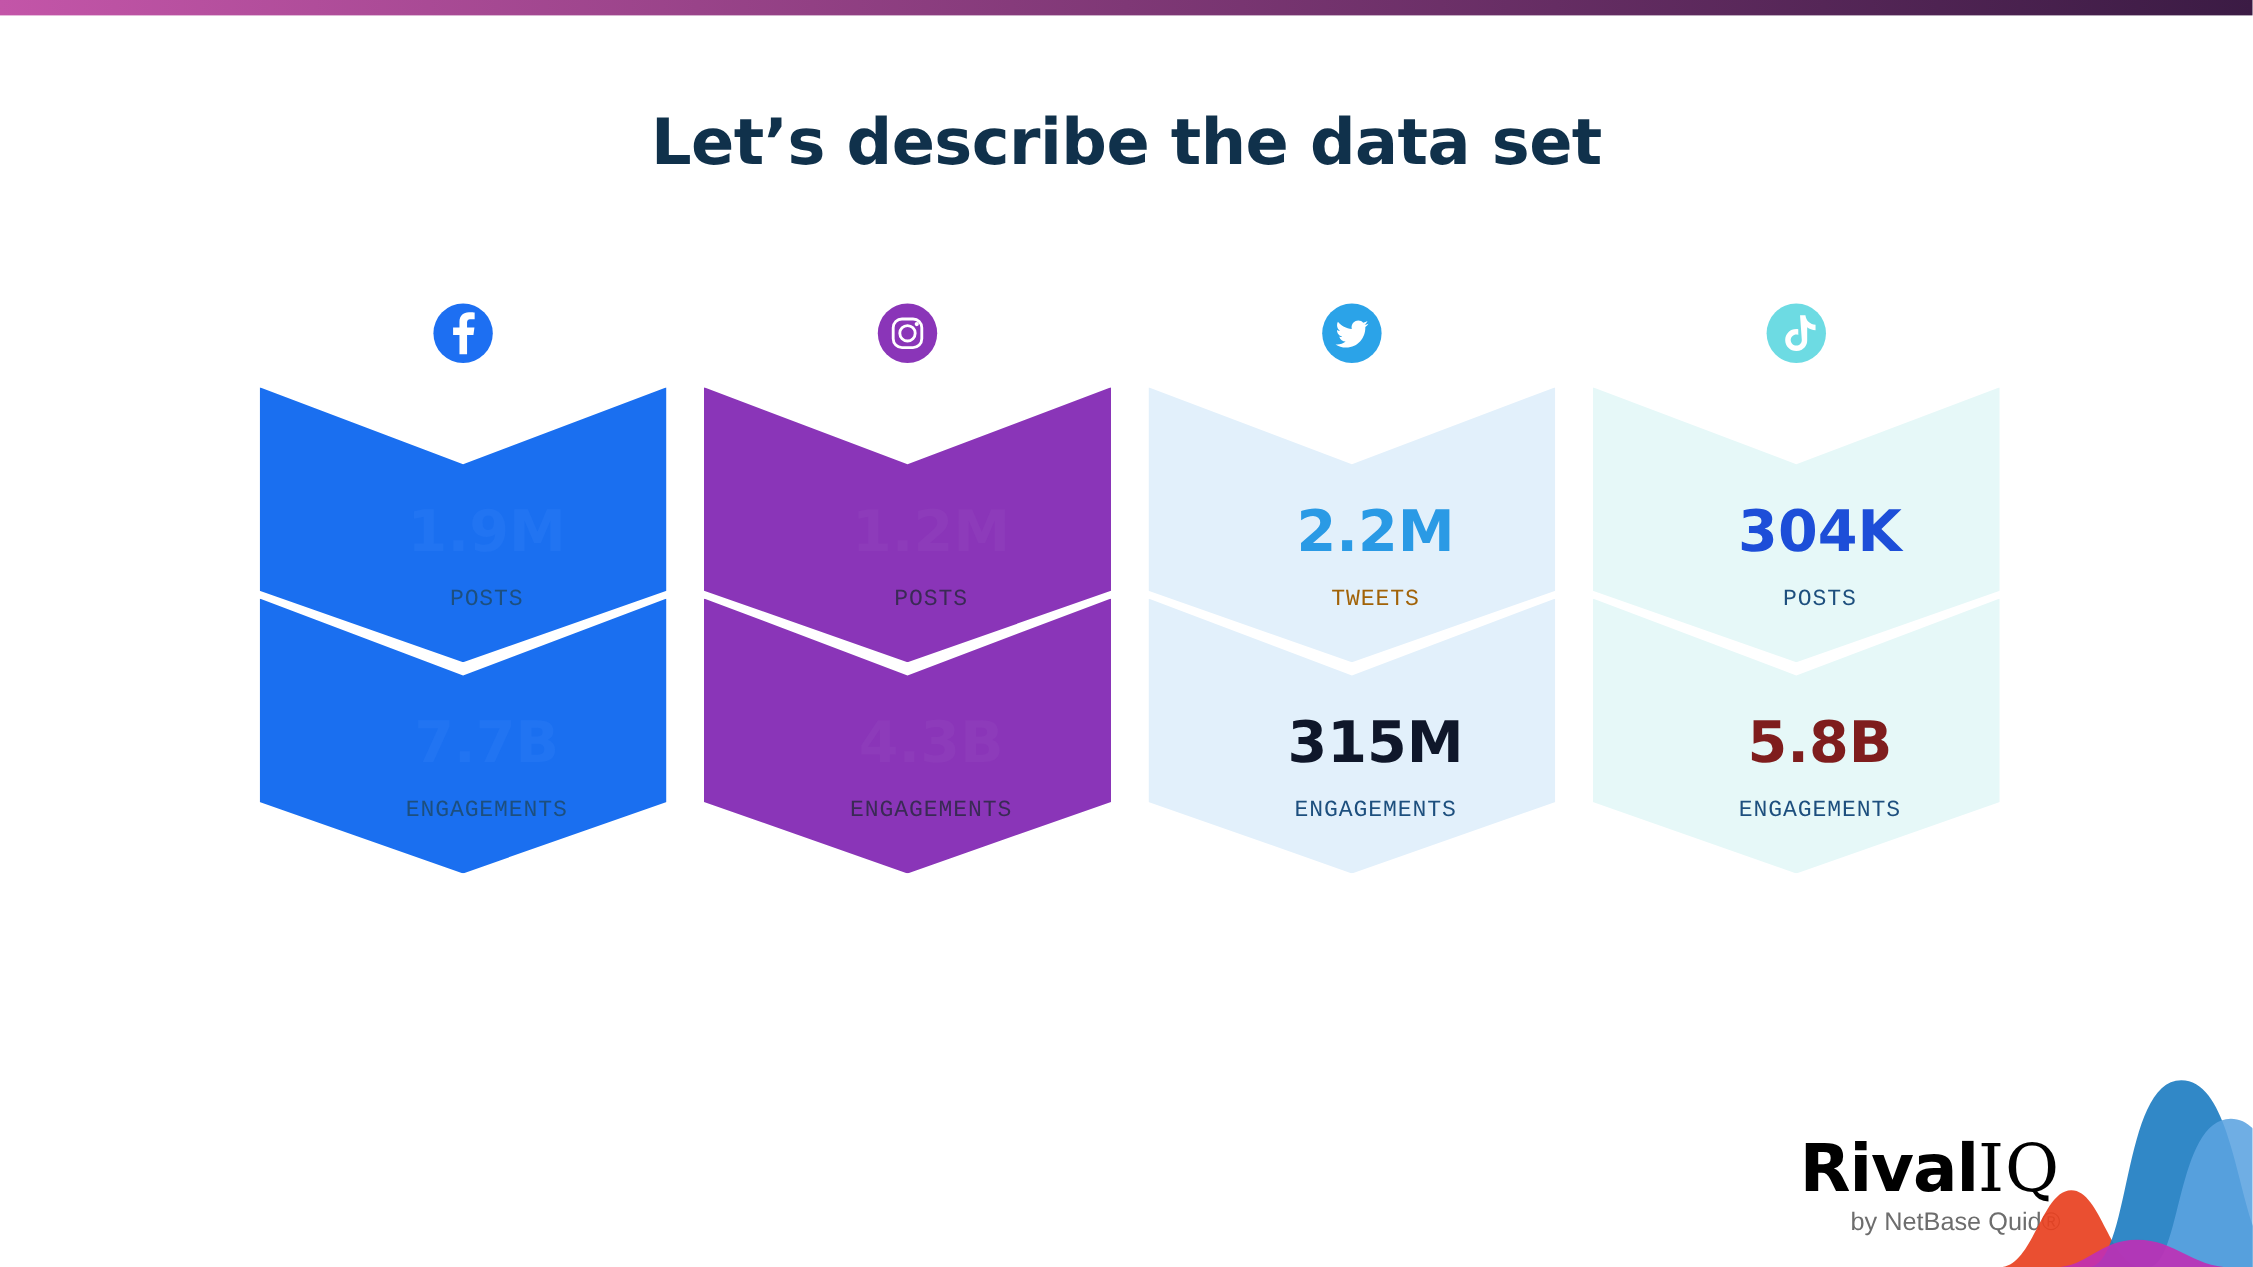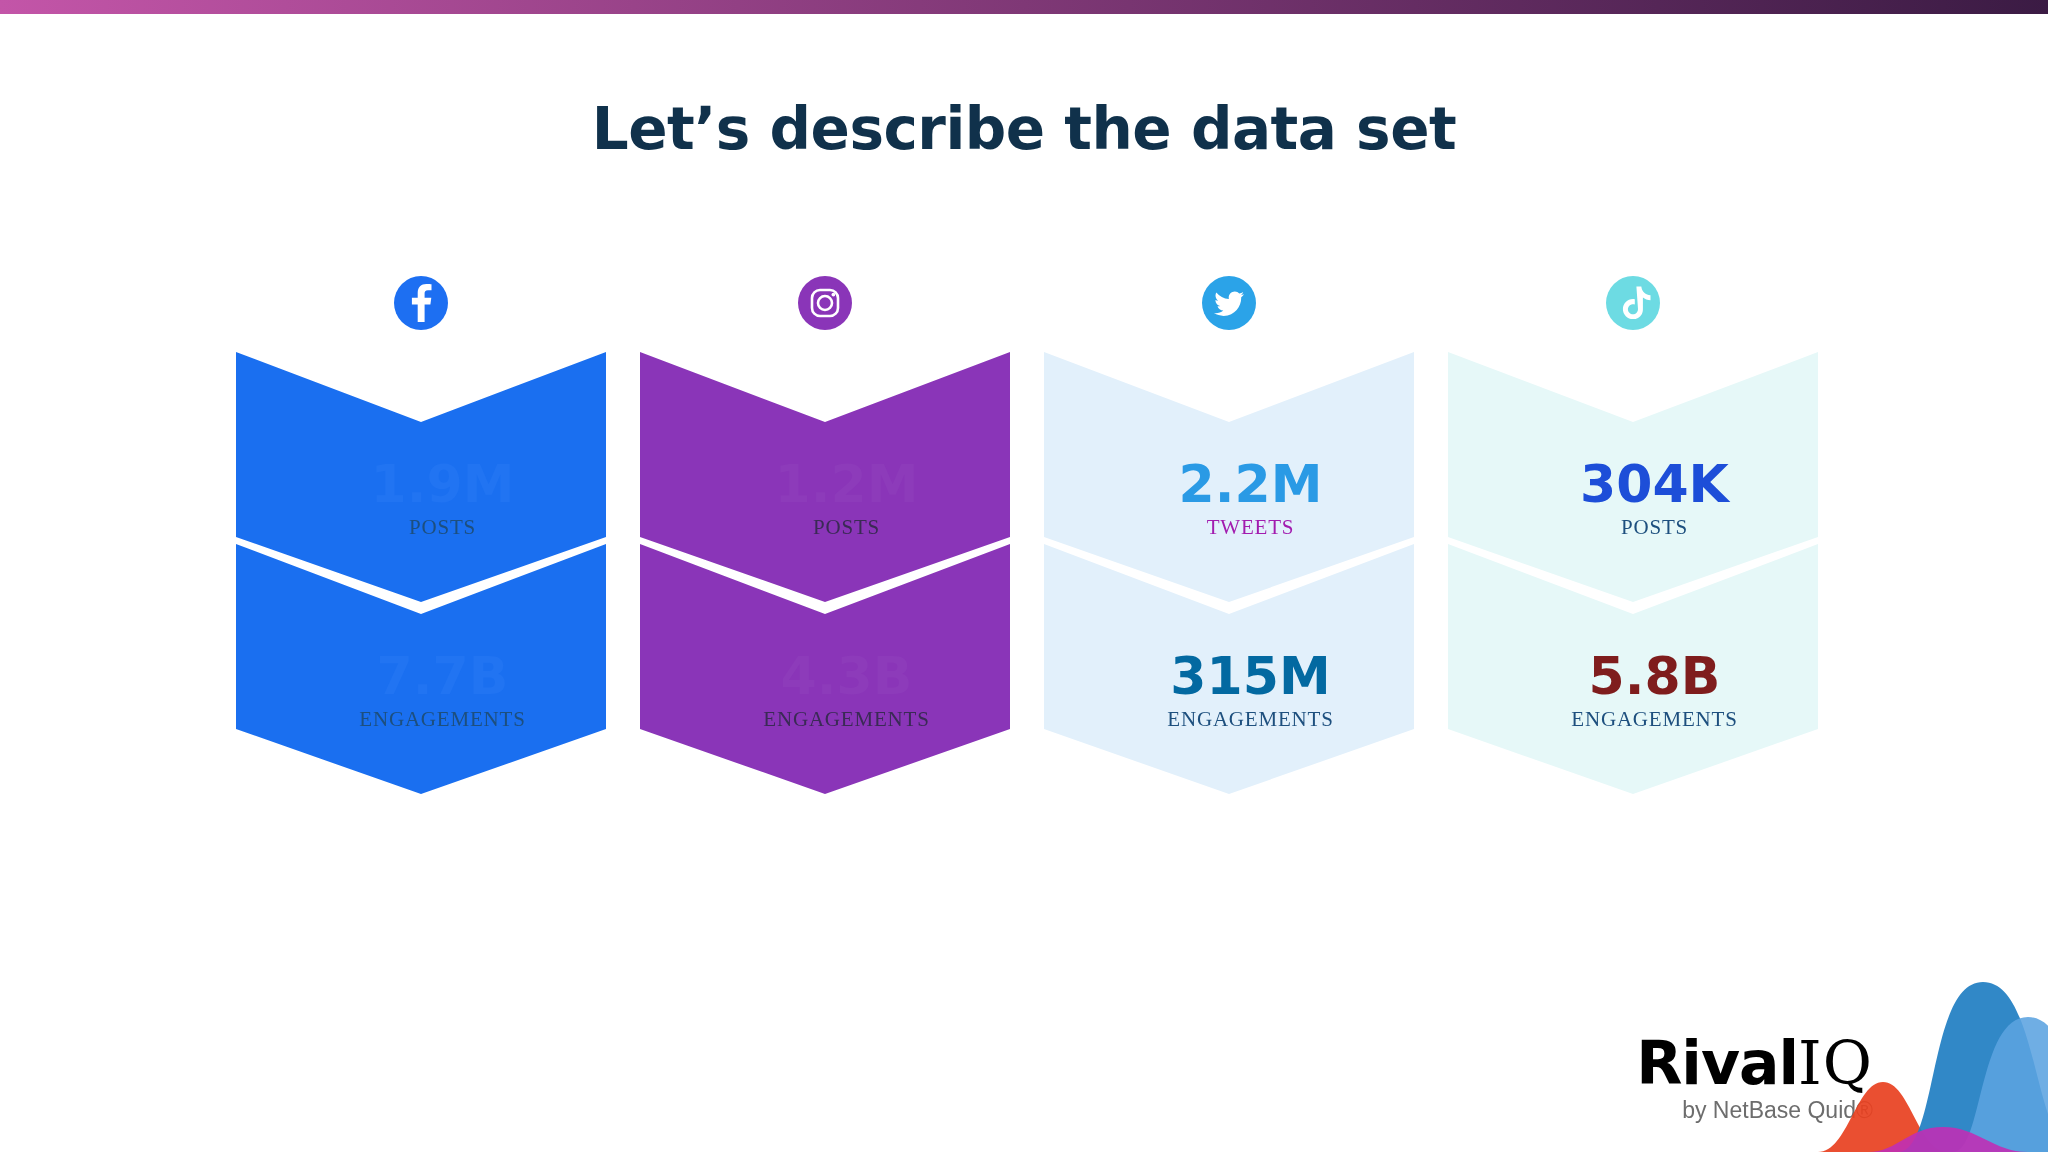--- a/index.html
+++ b/index.html
@@ -54,23 +54,23 @@
   }
   .chev.top    { top:0px;   height:250px; clip-path: polygon(0 0, 50% 28%, 100% 0, 100% 74%, 50% 100%, 0 74%); }
   .chev.bottom { top:192px; height:250px; clip-path: polygon(0 0, 50% 28%, 100% 0, 100% 74%, 50% 100%, 0 74%); }
 
   .stat-num {
     font-family:"DejaVu Sans", sans-serif;
     font-size:52px; font-weight:bold; line-height:1;
     margin-top:106px;
   }
   .stat-label {
-    font-family:Liberation Serif, serif;
+    font-family:Liberation Mono, monospace;
     font-size:21px; font-weight:normal; letter-spacing:0.8px;
-    margin-top:5px;
+    margin-top:24px;
     color:#2d4a63;
   }
 
   
   .logo {
     position:absolute; right:175px; bottom:28px;
     text-align:right;
   }
   .logo-main {
     font-family:"DejaVu Sans", sans-serif;
@@ -140,24 +140,24 @@
     <div class="col c2">
       <div class="badge">
         <svg width="70" height="70" viewBox="0 0 70 70" aria-hidden="true">
           <circle cx="35" cy="35" r="27" fill="#2ba3e8"></circle>
           <path d="M50 26.3c-1.1 0.5-2.3 0.8-3.5 1 1.3-0.8 2.2-2 2.7-3.4-1.2 0.7-2.5 1.2-3.9 1.5-1.1-1.2-2.7-2-4.5-2-3.4 0-6.1 2.8-6.1 6.2 0 0.5 0.1 1 0.2 1.4-5.1-0.3-9.6-2.7-12.6-6.5-0.5 0.9-0.8 2-0.8 3.1 0 2.1 1.1 4 2.7 5.1-1 0-1.9-0.3-2.8-0.8v0.1c0 3 2.1 5.5 4.9 6.1-0.5 0.1-1 0.2-1.6 0.2-0.4 0-0.8 0-1.2-0.1 0.8 2.5 3.1 4.3 5.8 4.3-2.1 1.7-4.8 2.7-7.7 2.7-0.5 0-1 0-1.5-0.1 2.7 1.8 6 2.8 9.5 2.8 11.4 0 17.6-9.5 17.6-17.8v-0.8c1.2-0.9 2.2-2 3-3.2z" fill="#ffffff"></path>
         </svg>
       </div>
       <div class="chevrons">
         <div class="chev top" style="background:#e2f0fb">
           <div class="stat-num" style="color:#2a9ae5">2.2M</div>
-          <div class="stat-label" style="color:#a21caf">TWEETS</div>
+          <div class="stat-label" style="color:#a16207">TWEETS</div>
         </div>
         <div class="chev bottom" style="background:#e2f0fb">
-          <div class="stat-num" style="color:#0369a1">315M</div>
+          <div class="stat-num" style="color:#0f172a">315M</div>
           <div class="stat-label" style="color:#1d4f7e">ENGAGEMENTS</div>
         </div>
       </div>
     </div>
 
     <div class="col c3">
       <div class="badge">
         <svg width="70" height="70" viewBox="0 0 70 70" aria-hidden="true">
           <circle cx="35" cy="35" r="27" fill="#6ddbe3"></circle>
           <path d="M38.4 18.5h4.9c0.3 2.6 1.3 4.7 3 6.2 1.6 1.5 3.8 2.4 6.2 2.6v5.0c-1.5-0.1-2.9-0.4-4.2-0.9-1.3-0.5-2.4-1.2-3.4-2v11.9c0 1.9-0.4 3.6-1.3 5.1-0.9 1.5-2.1 2.7-3.6 3.5-1.5 0.8-3.2 1.2-5.0 1.2-2.9 0-5.3-1-7.2-2.9-1.9-1.9-2.9-4.3-2.9-7.1 0-2.8 1-5.2 2.9-7.1 1.9-1.9 4.3-2.9 7.2-2.9 0.6 0 1.2 0.1 1.8 0.2v5.2c-0.5-0.2-1.1-0.3-1.8-0.3-1.4 0-2.6 0.5-3.6 1.5-1 1-1.5 2.2-1.5 3.5 0 1.4 0.5 2.5 1.5 3.5 1 1 2.2 1.5 3.6 1.5 1.4 0 2.6-0.5 3.6-1.5 1-1 1.4-2.2 1.4-3.6z" fill="#ffffff"></path>

